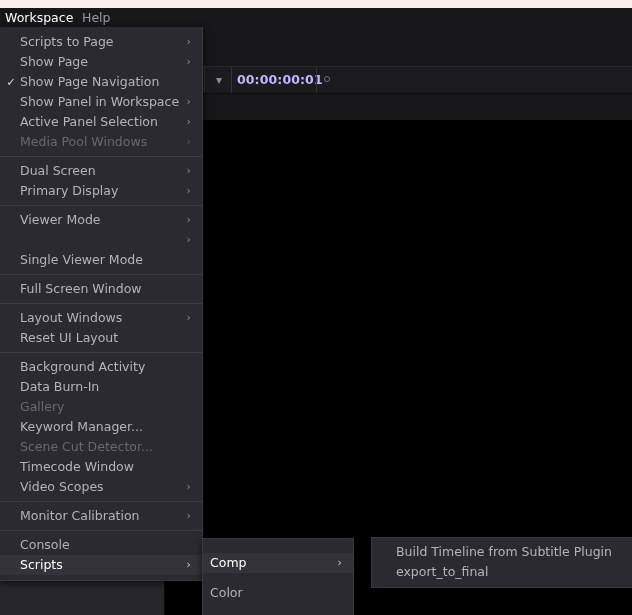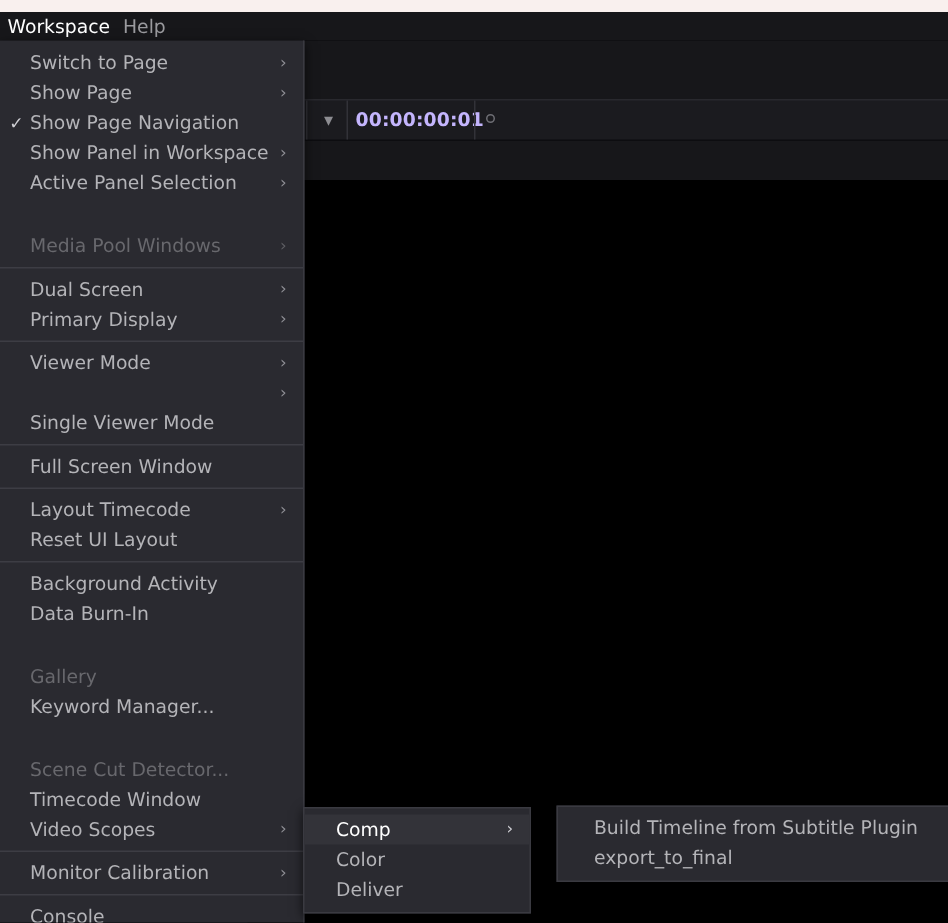--- a/index.html
+++ b/index.html
@@ -168,21 +168,21 @@
   .mi {
     position: relative;
     height: 20px;
     line-height: 20px;
     padding: 0 8px 0 20px;
     font-size: 12.5px;
     color: #b4b4b8;
     white-space: nowrap;
     cursor: default;
   }
-  .mi.disabled { color: #68686d; margin-top: 22px; }
+  .mi.disabled { color: #68686d; }
   .mi.selected-strong {
     background: #333339;
     color: #ffffff;
   }
   .mi .label { display: inline-block; }
   .mi .arrow {
     position: absolute;
     right: 11px;
     top: 0;
     font-size: 11px;
@@ -195,21 +195,22 @@
     position: absolute;
     left: 5px;
     top: 0;
     width: 12px;
     line-height: 20px;
     font-size: 11.5px;
     color: #cfcfd4;
     text-align: center;
   }
   .sub-item {
-    padding-left: 21px;
+    padding-left: 7px;
+    margin-top: 10px;
   }
   .sub2-item {
     padding-left: 24px;
   }
 
   .sep {
     height: 1px;
     margin: 4px 0 4px 0;
     background: #3d3d44;
   }
@@ -236,37 +237,37 @@
   <div class="panel-mid"></div>
 
   <div class="panel-lower"></div>
 
   <div class="menubar">
     <div class="menubar-item active">Workspace</div>
     <div class="menubar-item idle">Help</div>
   </div>
 
   <div class="menu menu-main" id="workspace-menu">
-      <div class="mi"><span class="label">Switch to Page</span><span class="arrow">›</span></div>
+      <div class="mi"><span class="label">Scripts to Page</span><span class="arrow">›</span></div>
       <div class="mi"><span class="label">Show Page</span><span class="arrow">›</span></div>
       <div class="mi"><span class="check">✓</span><span class="label">Show Page Navigation</span></div>
       <div class="mi"><span class="label">Show Panel in Workspace</span><span class="arrow">›</span></div>
       <div class="mi"><span class="label">Active Panel Selection</span><span class="arrow">›</span></div>
       <div class="mi disabled"><span class="label">Media Pool Windows</span><span class="arrow">›</span></div>
       <div class="sep"></div>
       <div class="mi"><span class="label">Dual Screen</span><span class="arrow">›</span></div>
       <div class="mi"><span class="label">Primary Display</span><span class="arrow">›</span></div>
       <div class="sep"></div>
       <div class="mi"><span class="label">Viewer Mode</span><span class="arrow">›</span></div>
       <div class="mi"><span class="arrow">›</span></div>
       <div class="mi"><span class="label">Single Viewer Mode</span></div>
       <div class="sep"></div>
       <div class="mi"><span class="label">Full Screen Window</span></div>
       <div class="sep"></div>
-      <div class="mi"><span class="label">Layout Timecode</span><span class="arrow">›</span></div>
+      <div class="mi"><span class="label">Layout Windows</span><span class="arrow">›</span></div>
       <div class="mi"><span class="label">Reset UI Layout</span></div>
       <div class="sep"></div>
       <div class="mi"><span class="label">Background Activity</span></div>
       <div class="mi"><span class="label">Data Burn-In</span></div>
       <div class="mi disabled"><span class="label">Gallery</span></div>
       <div class="mi"><span class="label">Keyword Manager...</span></div>
       <div class="mi disabled"><span class="label">Scene Cut Detector...</span></div>
       <div class="mi"><span class="label">Timecode Window</span></div>
       <div class="mi"><span class="label">Video Scopes</span><span class="arrow">›</span></div>
       <div class="sep"></div>

